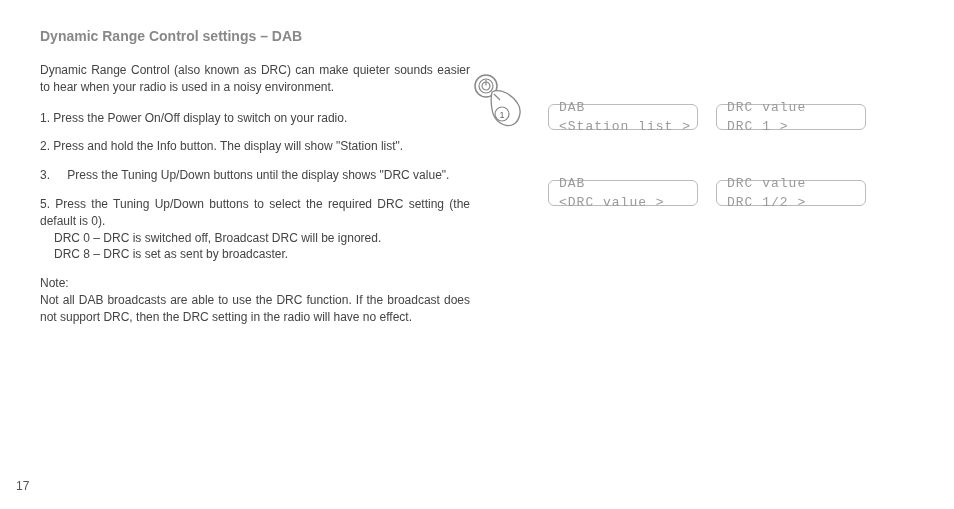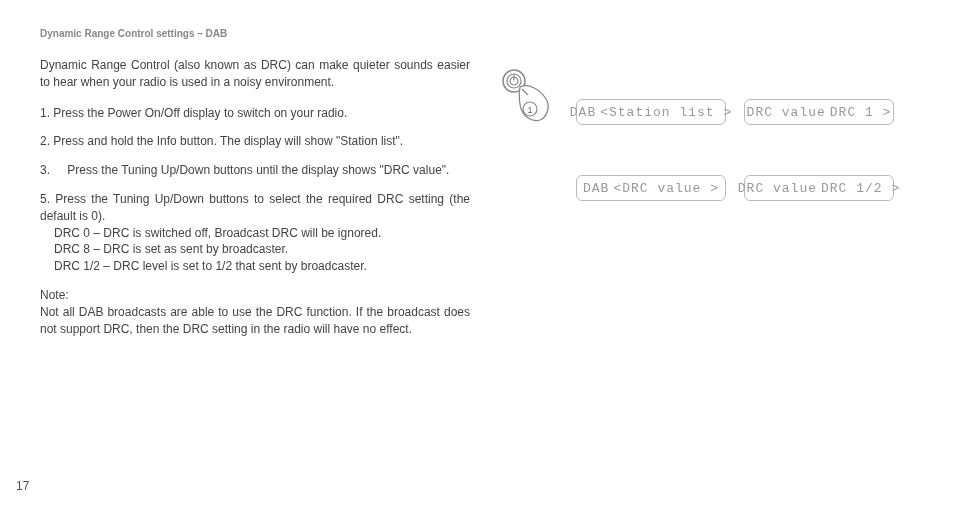--- a/index.html
+++ b/index.html
@@ -7,28 +7,27 @@
     font-family: Arial, Helvetica, sans-serif;
     font-size: 12px;
     color: #333;
     width: 954px;
     height: 509px;
     padding: 28px 40px 20px 40px;
     background: #fff;
     position: relative;
   }
   h1 {
-    font-size: 10px;
+    font-size: 14px;
     font-weight: bold;
     color: #888;
     margin-bottom: 18px;
   }
   .cols {
     display: flex;
-    gap: 28px;
   }
   .left {
     width: 430px;
     line-height: 1.4;
     color: #444;
     text-align: justify;
   }
   .intro { margin-bottom: 14px; }
   .step { margin-bottom: 12px; }
   .step .body { display: block; padding-left: 14px; }
@@ -49,21 +48,21 @@
     display: grid;
     grid-template-columns: 150px 150px;
     grid-auto-rows: 62px;
     gap: 14px 18px;
   }
   .screen {
     border: 1px solid #bbb;
     border-radius: 6px;
     padding: 6px 10px;
     display: flex;
-    flex-direction: row;
+    flex-direction: column;
     justify-content: center;
     gap: 4px;
     margin-top: 36px;
   }
   .screen .row {
     display: flex;
     justify-content: space-between;
     align-items: center;
   }
   .lcd {
@@ -101,21 +100,20 @@
     </div>
     <div class="step">
       <span>3.</span>
       <span class="body" style="display:inline">Press the Tuning Up/Down buttons until the display shows "DRC value".</span>
     </div>
     <div class="step">
       <span>5.</span>
       <span>Press the Tuning Up/Down buttons to select the required DRC setting (the default is 0).</span>
       <div class="sub">DRC 0 – DRC is switched off, Broadcast DRC will be ignored.</div>
       <div class="sub">DRC 8 – DRC is set as sent by broadcaster.</div>
-      <div class="sub">DRC 1/2 – DRC level is set to 1/2 that sent by broadcaster.</div>
     </div>
 
     <p class="note-title">Note:</p>
     <p>Not all DAB broadcasts are able to use the DRC function. If the broadcast does not support DRC, then the DRC setting in the radio will have no effect.</p>
   </div>
 
   <div class="right">
     <div class="hand">
       <svg width="70" height="70" viewBox="0 0 70 70">
         <circle cx="16" cy="16" r="11" fill="none" stroke="#888" stroke-width="1.5"></circle>

